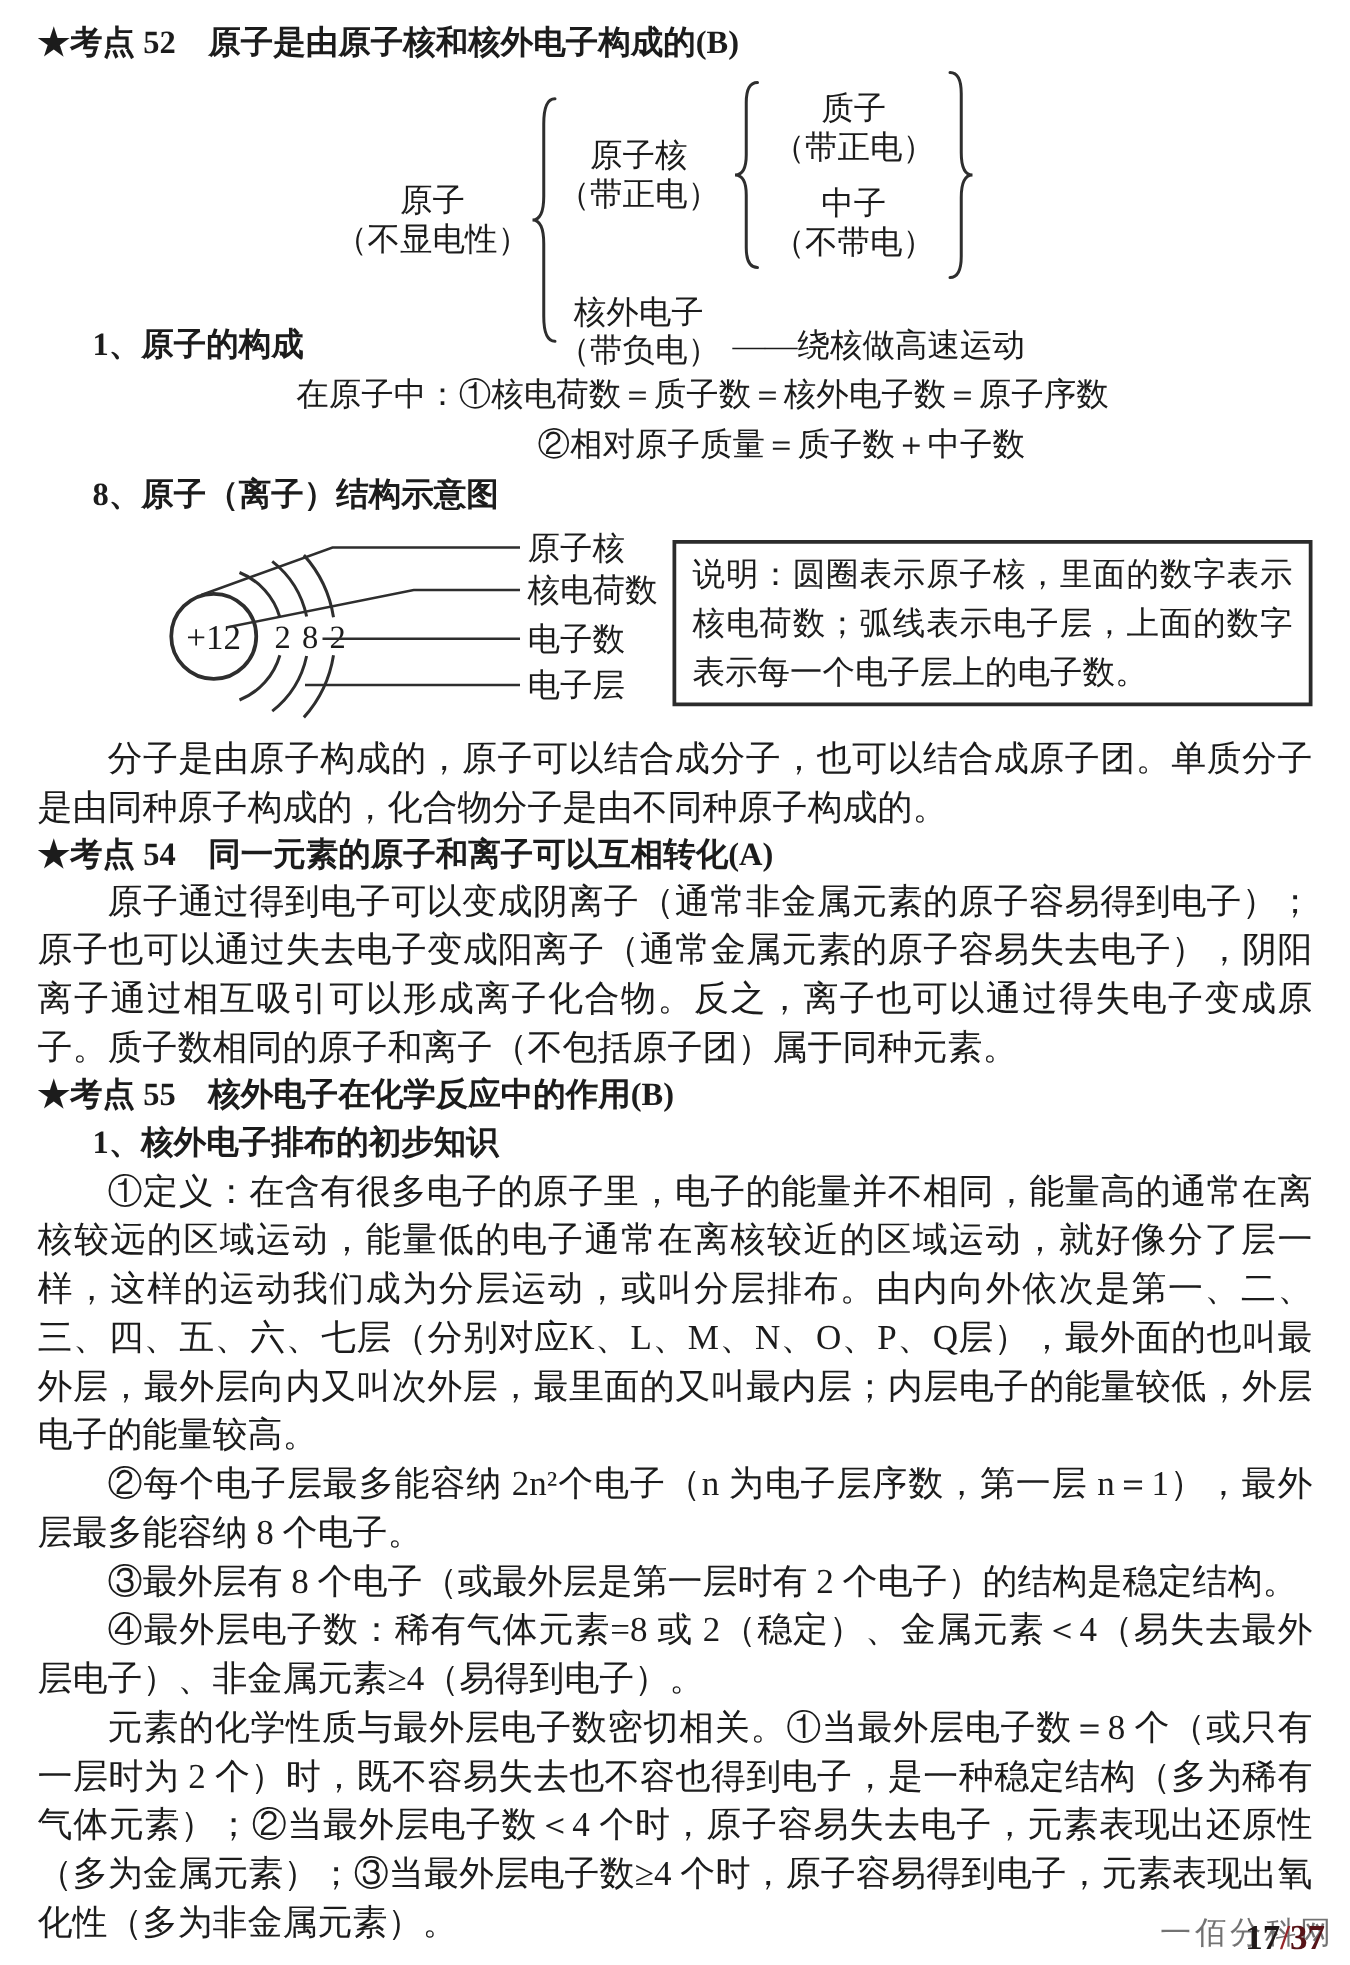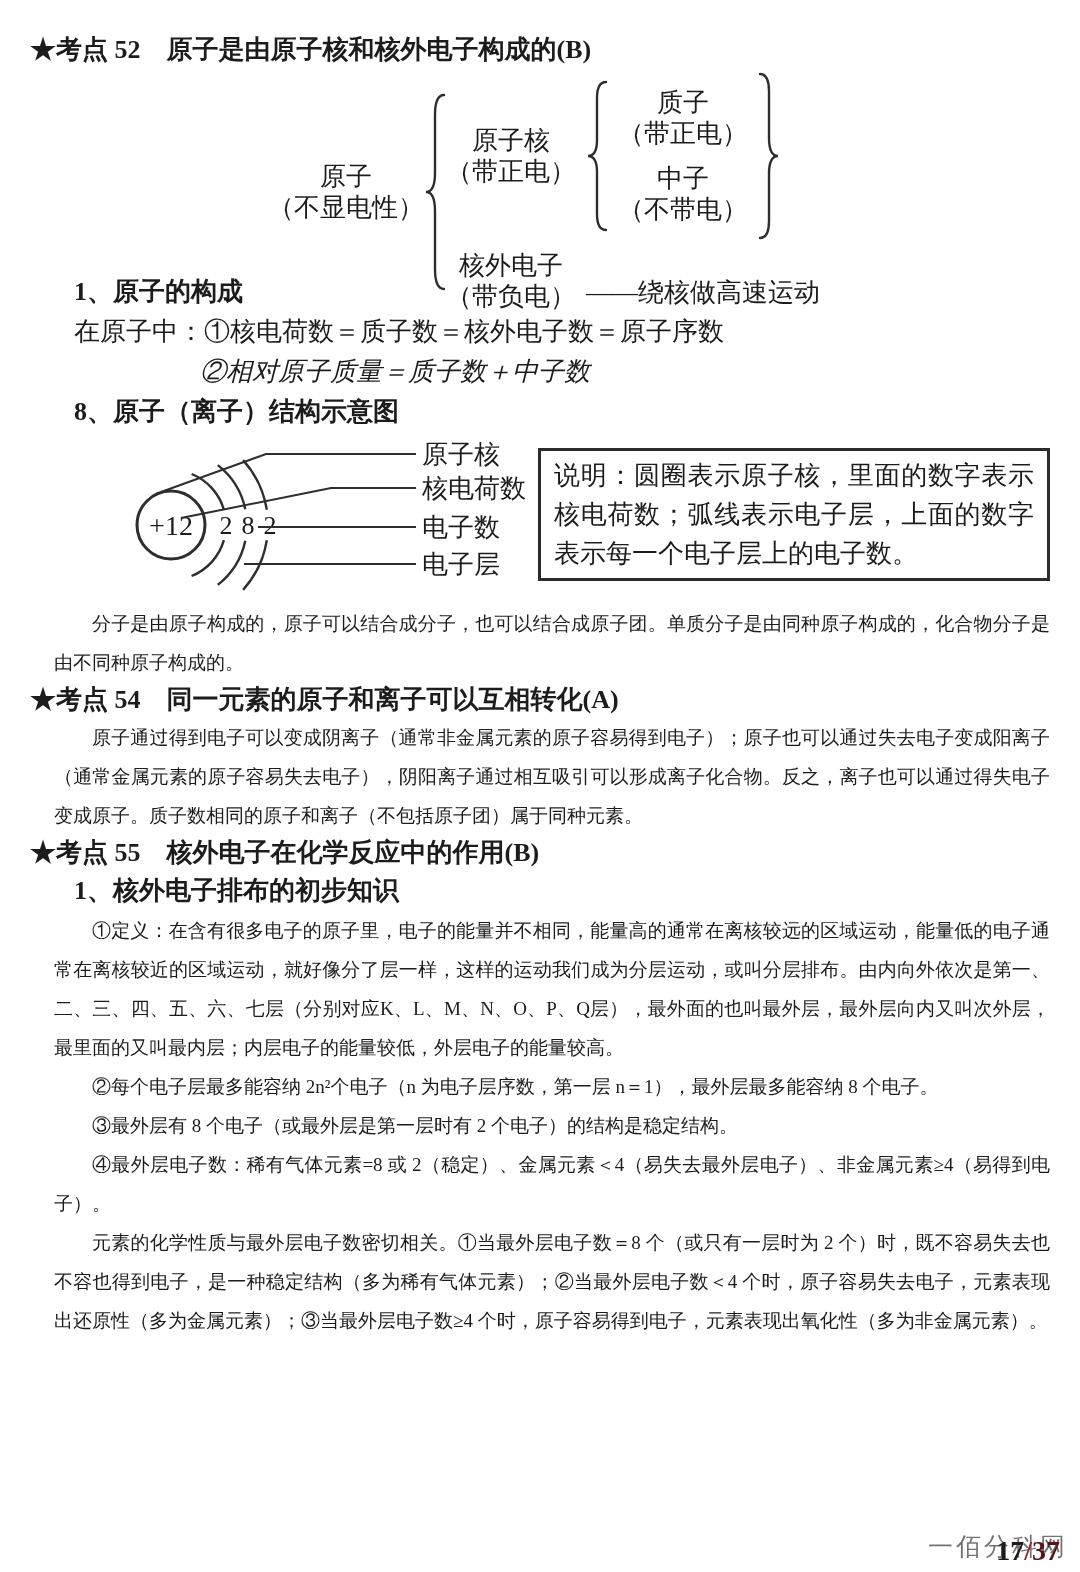--- a/index.html
+++ b/index.html
@@ -1,51 +1,51 @@
 <!DOCTYPE html>
 <html><head>
 <meta charset="utf-8">
 <style>
   * { margin:0; padding:0; box-sizing:border-box; }
   html,body { background:#ffffff; }
   .page {
     width:1080px; height:1572px; background:#ffffff; color:#1c1c1c;
     font-family:"Liberation Serif","DejaVu Serif",serif;
-    padding:32px 30px 0 30px; position:relative; overflow:hidden;
+    padding:16px 30px 0 30px; position:relative; overflow:hidden;
   }
   .kp-title { font-size:26px; font-weight:bold; line-height:36px; }
   .kp-title.mt { margin-top:4px; }
 
   
   .tree { display:flex; align-items:center; margin:4px 0 -40px 238px;
           font-size:26px; line-height:31px; }
   .tnode { text-align:center; white-space:nowrap; }
   .tcol { display:flex; flex-direction:column; gap:10px; }
   .tcol.inner { gap:14px; }
   .trow { display:flex; align-items:center; gap:10px; }
   .trow.lower { }
   .brace { flex:0 0 auto; }
   .brace path { fill:none; stroke:#2e2e2e; stroke-width:2.4; stroke-linecap:round; }
   .nnote { text-align:left; line-height:40px; margin-left:6px; }
   .enote { align-self:flex-end; margin-bottom:4px; white-space:nowrap; }
 
   .sec-h { font-weight:bold; font-size:26px; line-height:40px; margin-left:44px; }
-  .line  { font-size:26px; line-height:40px; }
+  .line  { font-size:26px; line-height:40px;text-align:center; }
   .line.i1 { padding-left:44px; }
-  .line.i7 { padding-left:170px;font-style:italic; }
+  .line.i7 { padding-left:170px; }
 
   
   .diagram-row { display:flex; align-items:flex-start; gap:12px; margin:8px 0 2px 86px; }
   .atom-svg { flex:0 0 auto; }
   .atom-svg path, .atom-svg circle, .atom-svg polyline { fill:none; stroke:#2e2e2e; }
   .atom-svg text { font-family:inherit; fill:#1c1c1c; }
   .note-box { border:3px solid #2b2b2b; width:592px; padding:5px 13px;
               font-size:26px; line-height:39px; text-align:justify; margin-top:8px; }
 
-  .para { font-size:19px; line-height:39px; text-align:justify; text-indent:2em;margin-left:24px; }
+  .para { font-size:28px; line-height:39px; text-align:justify; text-indent:2em; }
 
   
   .footer { position:absolute; right:20px; bottom:4px; font-size:28px;
             font-weight:bold; line-height:34px; }
   .footer .wm { position:absolute; right:-8px; bottom:4px; font-weight:normal;
                 color:#000000; opacity:.55; font-size:25px; letter-spacing:3px;
                 white-space:nowrap; z-index:0; }
   .footer .num { position:relative; z-index:1; }
   .f-cur { color:#201a1a; }
   .f-sep { color:#96262a; }

